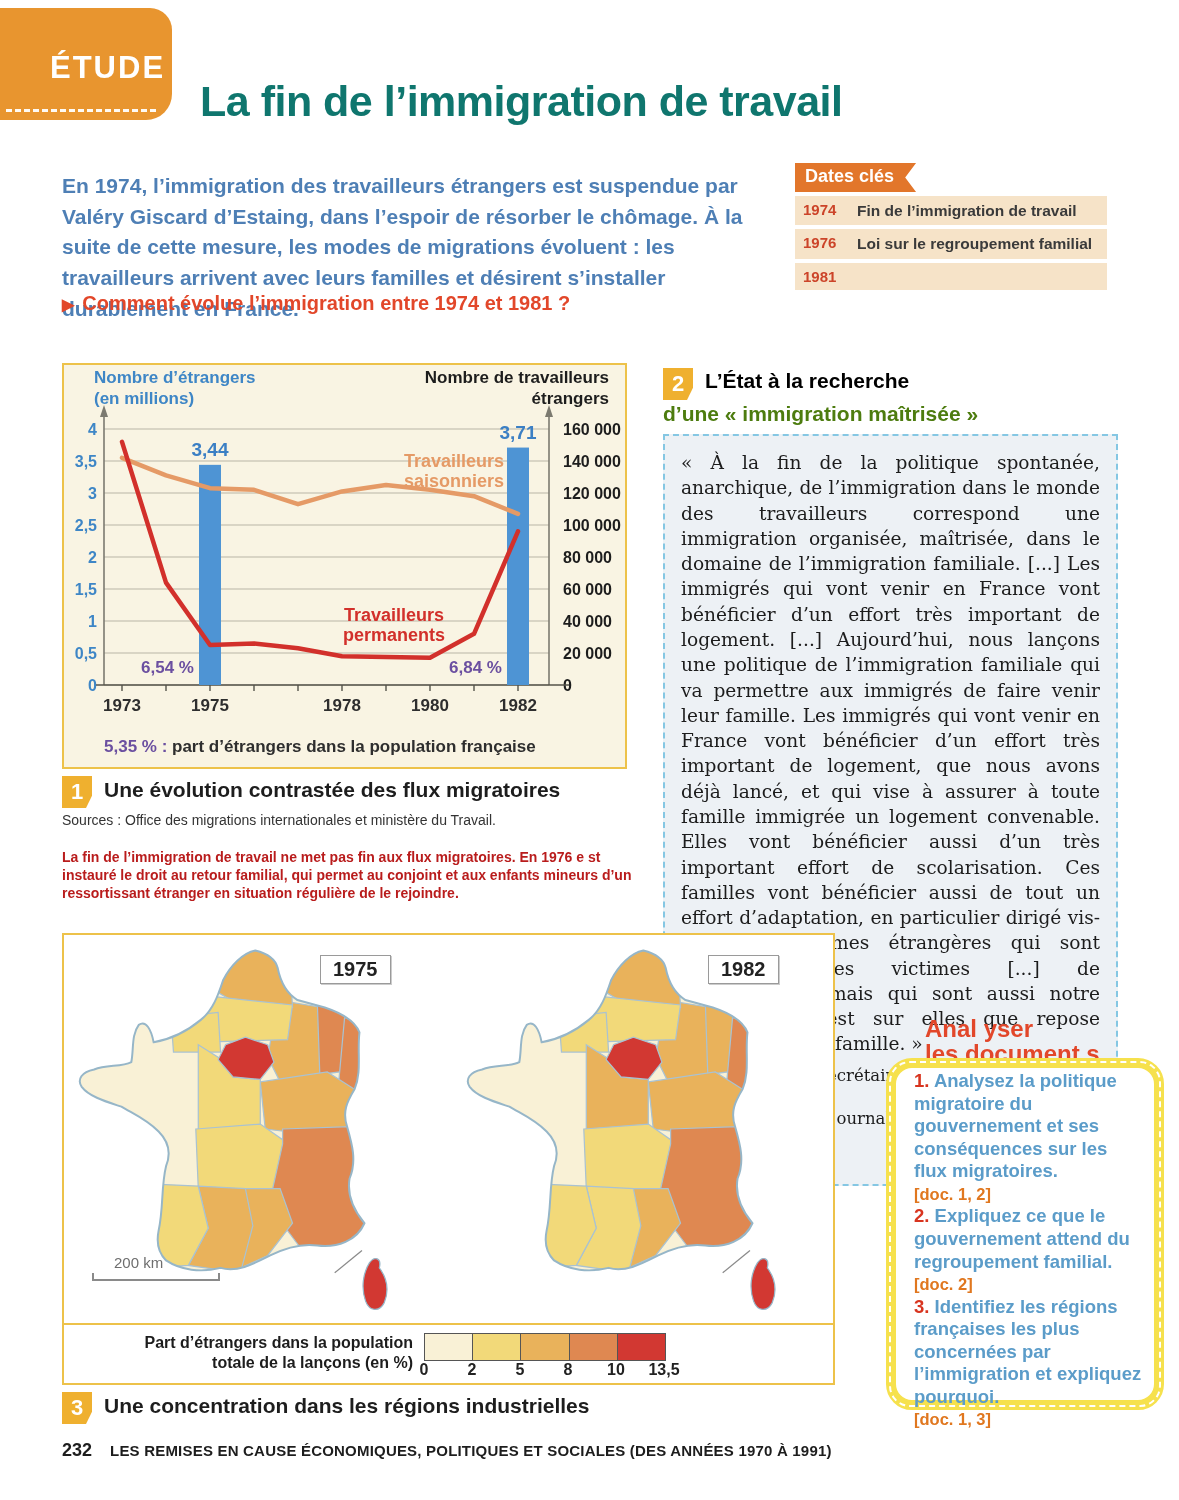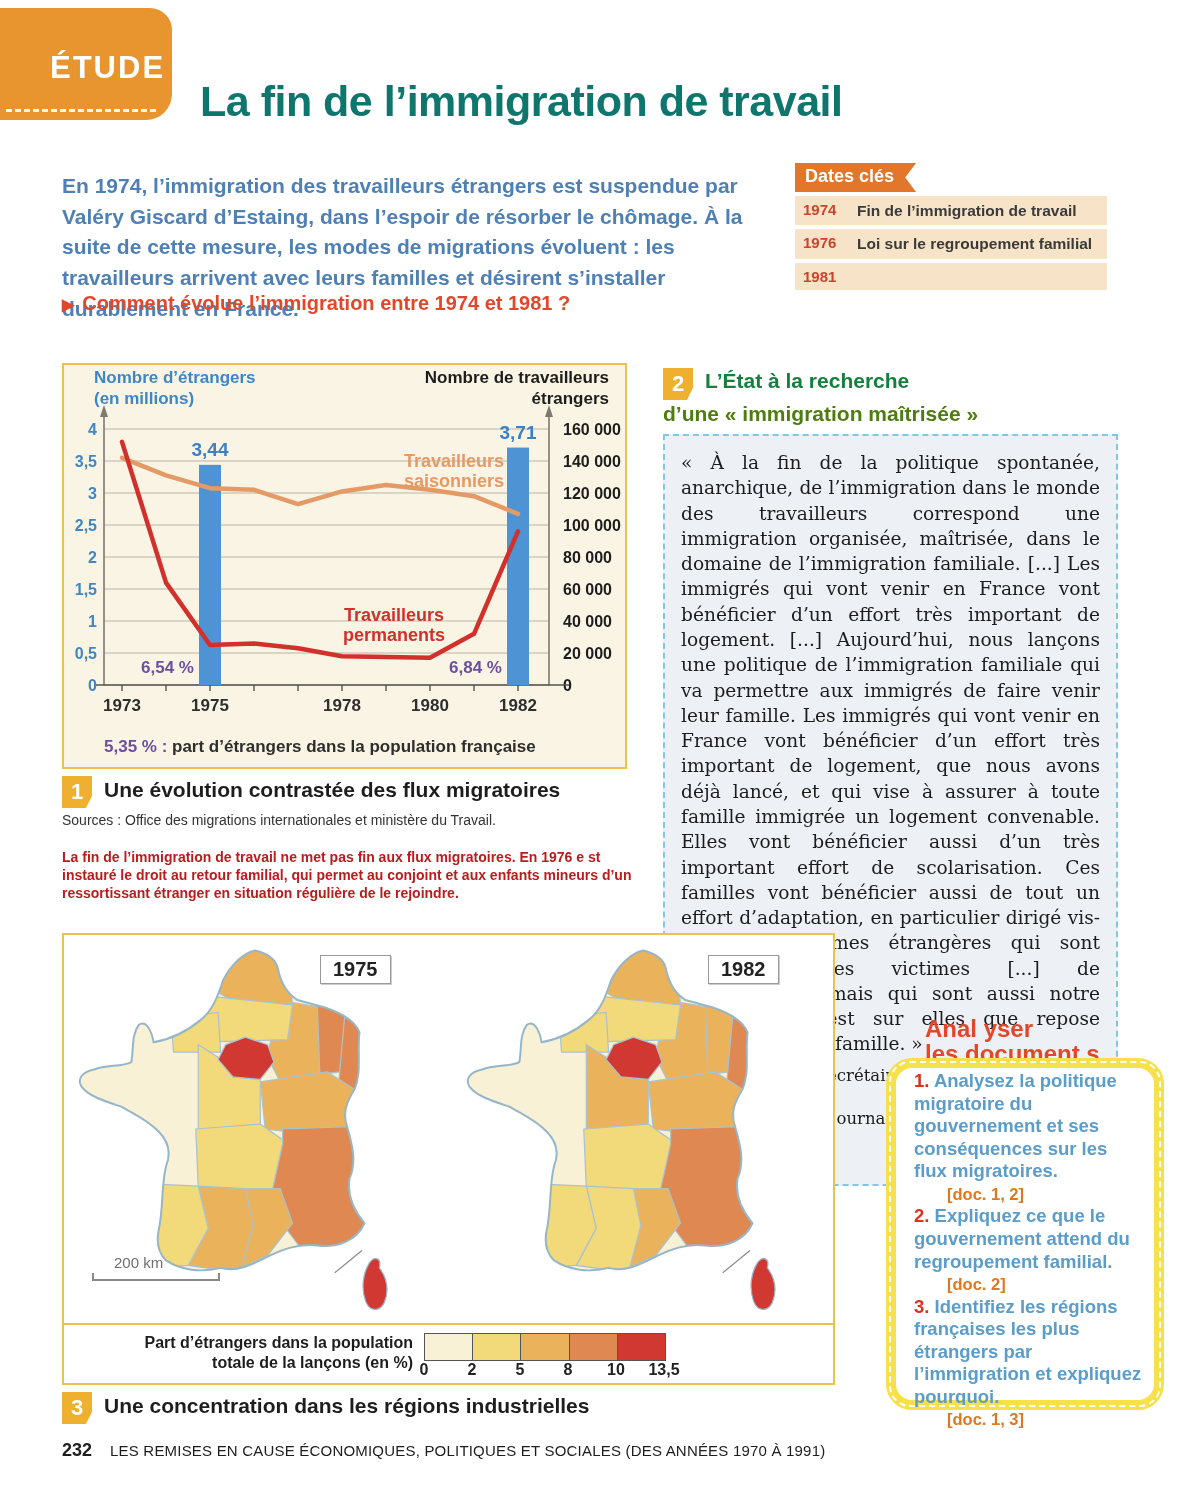--- a/index.html
+++ b/index.html
@@ -57,21 +57,21 @@
     background:#F9F4E3;border:2px solid #EDC24A;box-sizing:border-box;
   }
   .chart-note{position:absolute;left:40px;bottom:10px;font-size:17px;color:#2e2e2e;font-weight:600;}
   .chart-note .pct{color:#6B4FA0;font-weight:bold;}
   .doc1-caption{position:absolute;left:62px;top:776px;width:580px;}
   .doc1-sources{position:absolute;left:62px;top:812px;width:580px;font-size:14px;color:#333;}
   .doc1-comment{position:absolute;left:62px;top:834px;width:586px;font-size:14px;font-weight:600;color:#b91c1c;line-height:1.3;}
   
   .doc2{position:absolute;left:663px;top:368px;width:455px;}
   .doc2-head{display:flex;gap:12px;}
-  .doc2-head .titles{font-size:21px;font-weight:800;color:#15803d;line-height:1.2;}
+  .doc2-head .titles{font-size:21px;font-weight:800;color:#000000;line-height:1.2;}
   .doc2-quotebox{
     margin-top:8px;background:#EDF1F5;border:2px dashed #85C7E3;
     padding:14px 16px 12px 16px;box-sizing:border-box;
     font-family:"DejaVu Serif","Liberation Serif",serif;
     font-size:18.6px;line-height:1.36;color:#1c1c1c;text-align:justify;
   }
   .doc2-attr{margin-top:8px;text-align:right;font-size:16.5px;line-height:1.3;}
   
   .maps-box{
     position:absolute;left:62px;top:933px;width:773px;height:452px;
@@ -108,25 +108,25 @@
   .ana-box{
     position:absolute;left:886px;top:1058px;width:278px;height:352px;
     background:#fff;border:10px solid #F6E14D;border-radius:26px;box-sizing:border-box;
     padding:2px 10px 10px 18px;
   }
   .ana-box::before{
     content:"";position:absolute;inset:-7px;border:2px dashed #fff;border-radius:21px;pointer-events:none;
   }
   .ana-q{font-size:18.5px;font-weight:bold;color:#5B9CC9;line-height:1.22;}
   .ana-q .qnum{color:#D8341F;}
-  .ana-q .qref{color:#E0771F;font-size:16.5px;margin-left:33px;}
+  .ana-q .qref{color:#E0771F;font-size:16.5px;}
   
   .footer{position:absolute;left:62px;top:1440px;font-size:15px;color:#1d1d1d;display:flex;gap:18px;align-items:baseline;}
   .footer .pnum{font-size:18px;font-weight:bold;}
-  .footer .ftxt{font-weight:400;letter-spacing:.2px;}
+  .footer .ftxt{font-weight:700;letter-spacing:.2px;}
   svg text{font-family:"Liberation Sans", sans-serif;}
 </style>
 </head>
 <body>
 
 <div class="etude-badge">
   <span>ÉTUDE</span>
 </div>
 <h1 class="page-title">La fin de l’immigration de travail</h1>
 
@@ -346,21 +346,21 @@
 </div>
 <div class="ana-box">
   <div class="ana-q">
     <span class="qnum">1.</span><span> Analysez la politique migratoire du gouvernement et ses conséquences sur les flux migratoires. </span><br>
     <span class="qref">[doc. 1, 2]</span>
   </div>
   <div class="ana-q">
     <span class="qnum">2.</span><span> Expliquez ce que le gouvernement attend du regroupement familial. </span><span class="qref">[doc. 2]</span>
   </div>
   <div class="ana-q">
-    <span class="qnum">3.</span><span> Identifiez les régions françaises les plus étrangers par l’immigration et expliquez pourquoi. </span><br>
+    <span class="qnum">3.</span><span> Identifiez les régions françaises les plus concernées par l’immigration et expliquez pourquoi. </span><br>
     <span class="qref">[doc. 1, 3]</span>
   </div>
 </div>
 
 <div class="footer">
   <span class="pnum">232</span>
   <span class="ftxt">LES REMISES EN CAUSE ÉCONOMIQUES, POLITIQUES ET SOCIALES (DES ANNÉES 1970 À 1991)</span>
 </div>
 
 </body></html>

